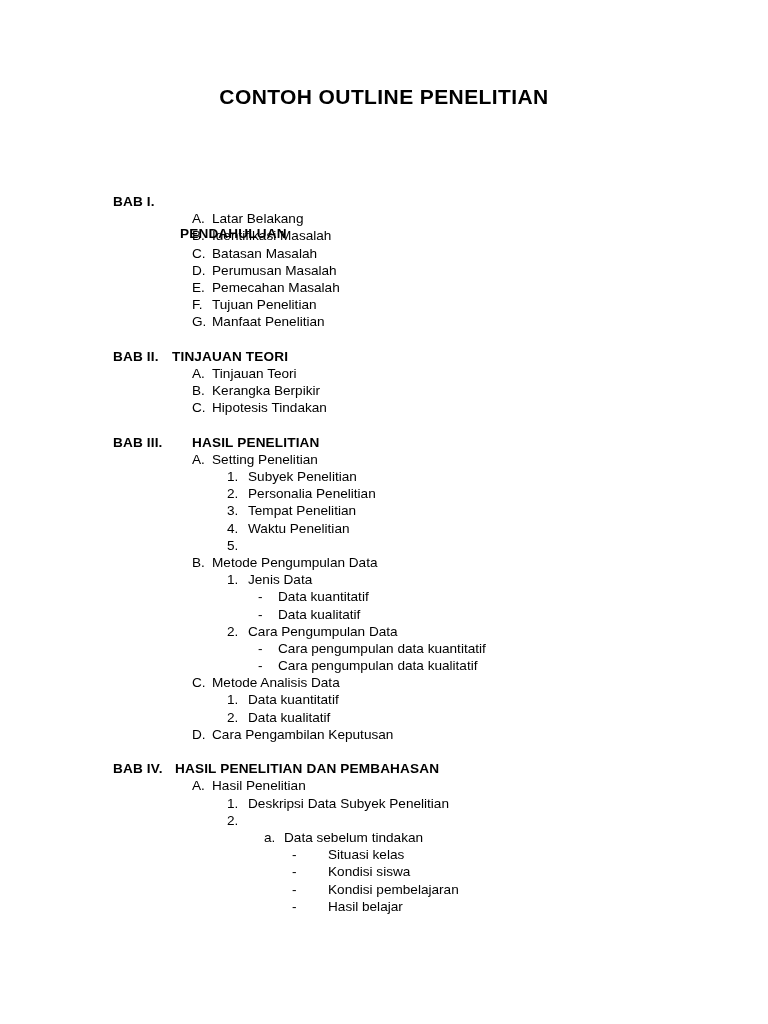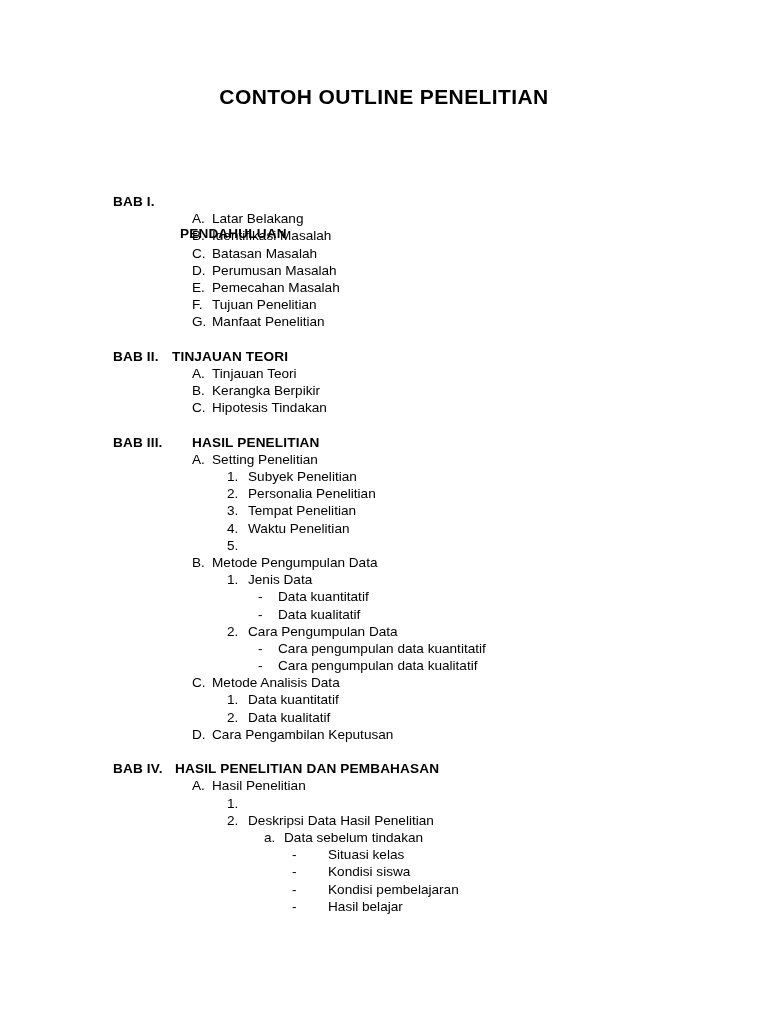--- a/index.html
+++ b/index.html
@@ -117,22 +117,22 @@
       <div class="line lvl-num"><span class="mk">2.</span><span class="tx">Cara Pengumpulan Data</span></div>
       <div class="line lvl-dash"><span class="mk">-</span><span class="tx">Cara pengumpulan data kuantitatif</span></div>
       <div class="line lvl-dash"><span class="mk">-</span><span class="tx">Cara pengumpulan data kualitatif</span></div>
       <div class="line lvl-letter"><span class="mk">C.</span><span class="tx">Metode Analisis Data</span></div>
       <div class="line lvl-num"><span class="mk">1.</span><span class="tx">Data kuantitatif</span></div>
       <div class="line lvl-num"><span class="mk">2.</span><span class="tx">Data kualitatif</span></div>
       <div class="line lvl-letter"><span class="mk">D.</span><span class="tx">Cara Pengambilan Keputusan</span></div>
       <div class="gap"></div>
       <div class="line chap"><span class="lbl">BAB IV.</span><span class="ttl" style="left: 155px;">HASIL PENELITIAN DAN PEMBAHASAN</span></div>
       <div class="line lvl-letter"><span class="mk">A.</span><span class="tx">Hasil Penelitian</span></div>
-      <div class="line lvl-num"><span class="mk">1.</span></div>
-      <div class="line lvl-num"><span class="mk">2.</span><span class="tx">Deskripsi Data Hasil Penelitian</span></div>
+      <div class="line lvl-num"><span class="mk">1.</span><span class="tx">Deskripsi Data Subyek Penelitian</span></div>
+      <div class="line lvl-num"><span class="mk">2.</span></div>
       <div class="line lvl-alpha"><span class="mk">a.</span><span class="tx">Data sebelum tindakan</span></div>
       <div class="line lvl-dash2"><span class="mk">-</span><span class="tx">Situasi kelas</span></div>
       <div class="line lvl-dash2"><span class="mk">-</span><span class="tx">Kondisi siswa</span></div>
       <div class="line lvl-dash2"><span class="mk">-</span><span class="tx">Kondisi pembelajaran</span></div>
       <div class="line lvl-dash2"><span class="mk">-</span><span class="tx">Hasil belajar</span></div>
     </div>
 
 </div>
 
 </body></html>

